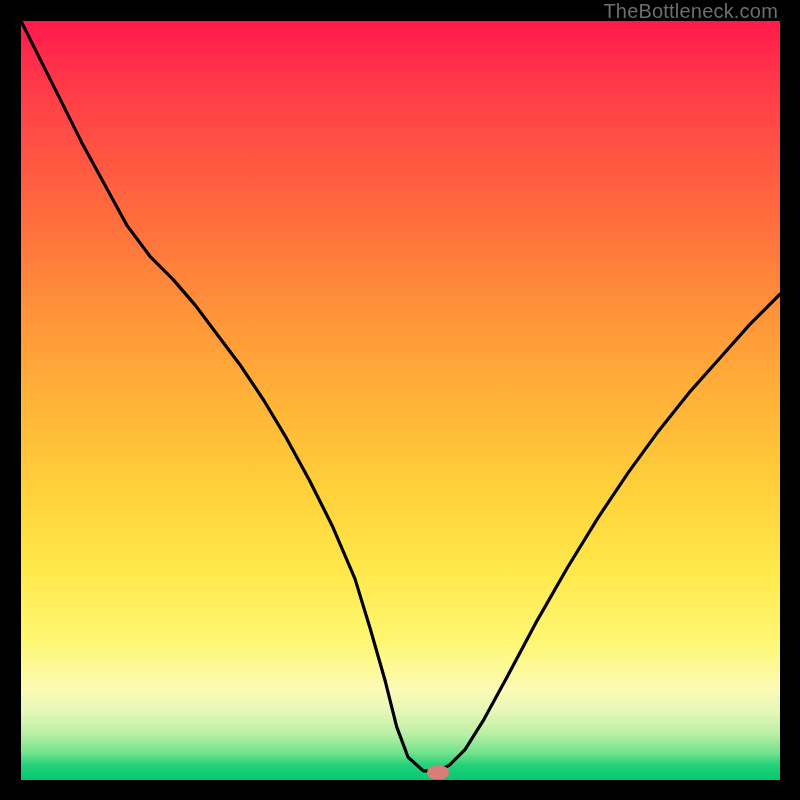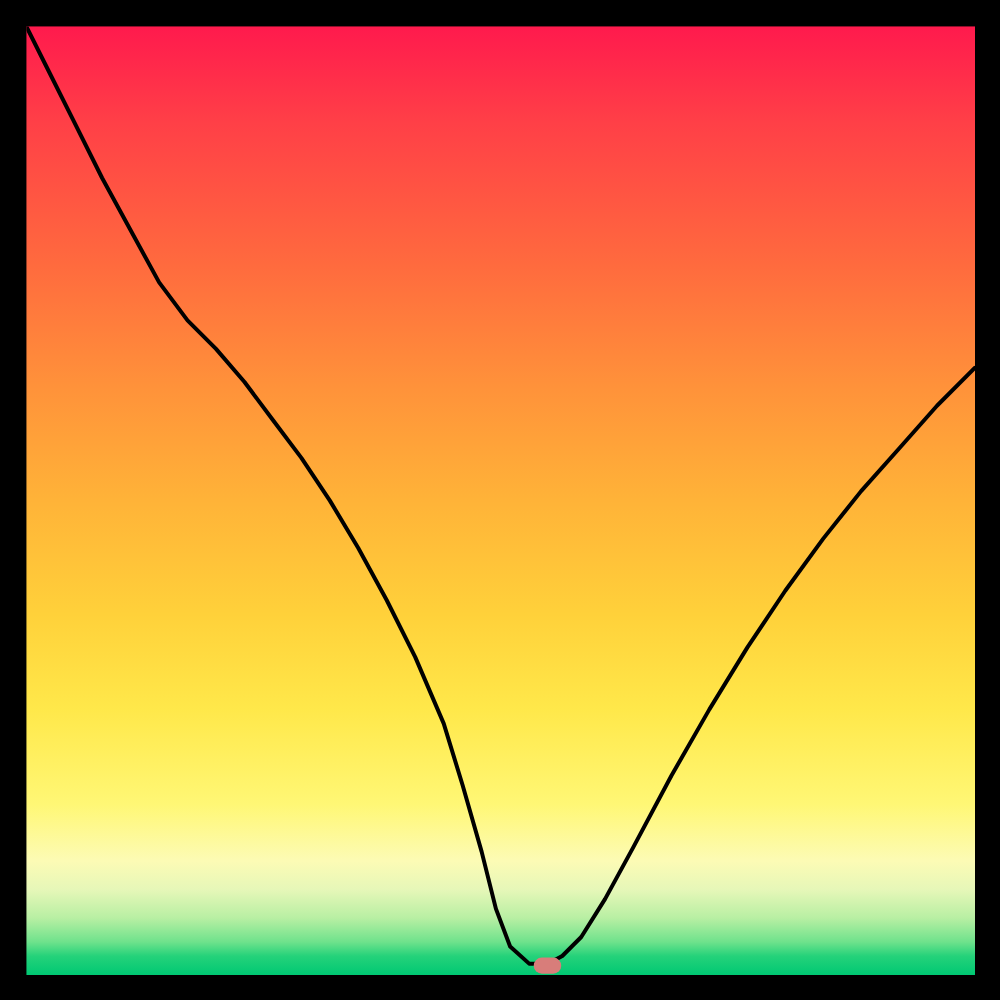--- a/index.html
+++ b/index.html
@@ -77,13 +77,14 @@
 <body>
 
 <div class="frame">
   <div class="plot">
     <div class="gradient"></div>
     <svg class="curve" width="759" height="759" viewBox="0 0 759 759">
       <path id="curve-path" fill="none" stroke-width="3.2" stroke-linecap="round" stroke-linejoin="round" stroke="#000000" d="M0.0 0.0 L15.2 30.4 L38.0 75.9 L60.7 121.4 L83.5 163.2 L106.3 204.9 L129.0 235.3 L151.8 258.1 L174.6 284.6 L197.3 315.0 L220.1 345.3 L242.9 379.5 L265.6 417.4 L288.4 459.2 L311.2 504.7 L334.0 557.9 L349.1 607.2 L364.3 660.3 L375.7 705.9 L387.1 736.2 L402.3 749.9 L417.5 749.9 L428.8 743.8 L444.0 728.6 L463.0 698.3 L485.8 656.5 L516.1 599.6 L546.5 546.5 L576.8 497.1 L607.2 451.6 L637.6 409.9 L667.9 371.9 L698.3 337.8 L728.6 303.6 L759.0 273.2"></path>
     </svg>
     <div class="marker" id="marker" style="left: 406px; top: 745px; background: rgb(216, 125, 122);"></div>
   </div>
+  <div class="watermark">TheBottleneck.com</div>
 </div>
 
 </body></html>

